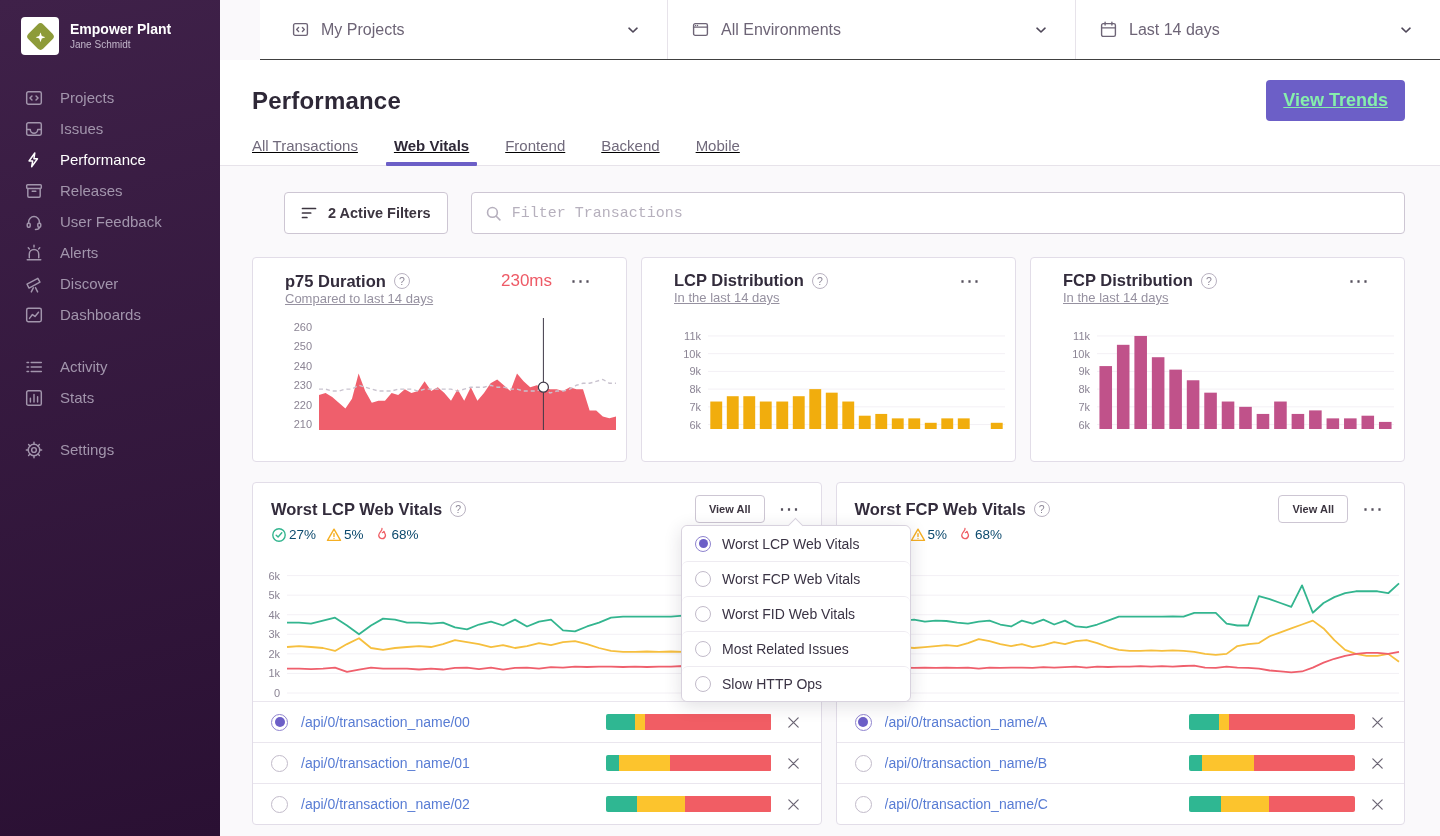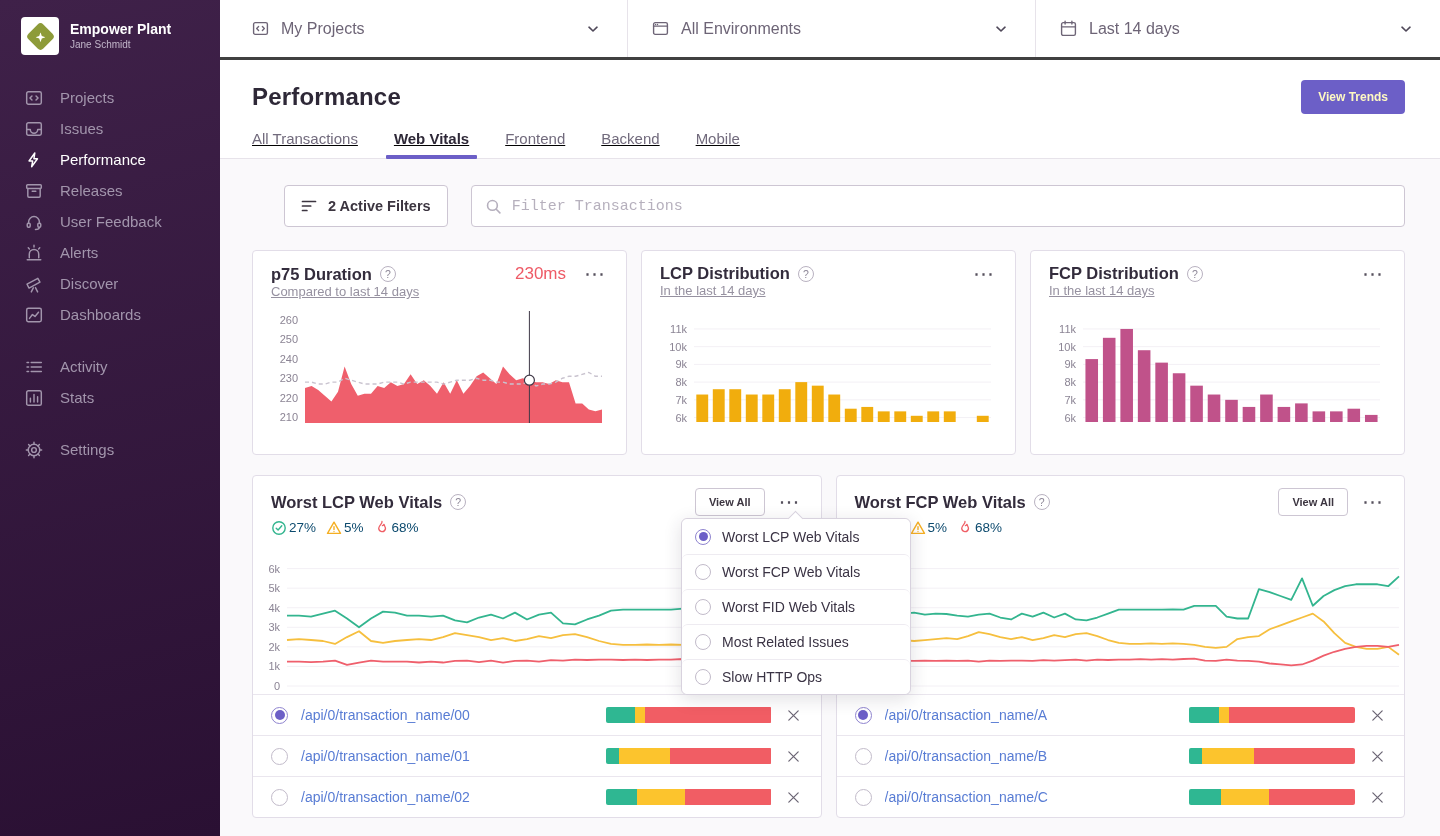--- a/index.html
+++ b/index.html
@@ -15,46 +15,46 @@
   .org-name { font-size:14px; font-weight:bold; color:#fff; line-height:1.25; }
   .org-user { font-size:10px; color:#c0b4c8; line-height:1.3; }
   .nav { margin-top:27px; }
   .nav-item { display:flex; align-items:center; gap:17px; padding:6.5px 0 6.5px 25px; font-size:15px; cursor:pointer; }
   .nav-item svg { flex:0 0 18px; }
   .nav-item.active { color:#fff; }
   .nav-gap { height:21px; }
 
   
   .main { flex:1; display:flex; flex-direction:column; min-width:0; }
-  .topbar { height:60px; background:#fff; border-bottom:3px solid #404040; display:flex; align-items:stretch; flex:0 0 60px; }
+  .topbar { height:60px; background:#fff; border-bottom:1px solid #404040; display:flex; align-items:stretch; flex:0 0 60px;margin-left:40px; }
   .tb-seg { display:flex; align-items:center; justify-content:space-between; padding:0 26px 0 24px; border-right:1px solid #e7e3ea; width:408px; color:#6d6476; font-size:16px; cursor:pointer; }
   .tb-seg:first-child { padding-left:32px; }
   .tb-seg:last-child { border-right:none; flex:1; }
   .tb-left { display:flex; align-items:center; gap:12px; }
 
   .page-head { background:#fff; border-bottom:1px solid #e7e3ea; padding:20px 35px 0 32px; flex:0 0 auto; }
   .ph-row { display:flex; align-items:center; justify-content:space-between; }
   .page-title { font-size:24px; font-weight:bold; color:#2e2837; letter-spacing:.2px; }
-  .btn-primary { background:#6c5fc7; color:#fef9c3; border:none; border-radius:4px; font-size:12px; font-weight:bold; padding:10px 17px; font-family:inherit; cursor:pointer; }
+  .btn-primary { background:#6c5fc7; color:#86efac; border:none; border-radius:4px; font-size:18px; font-weight:bold; padding:10px 17px; font-family:inherit; cursor:pointer;text-decoration:underline; }
   .tabs { display:flex; gap:36px; margin-top:16px;text-decoration:underline; }
   .tab { font-size:15px; color:#716a7c; padding-bottom:11px; position:relative; cursor:pointer; }
   .tab.active { color:#2e2837; font-weight:bold; }
   .tab.active::after { content:''; position:absolute; left:-8px; right:-8px; bottom:-1px; height:4px; background:#6c5fc7; border-radius:1px; }
 
   .content { flex:1; padding:26px 35px 0 32px; position:relative; }
 
   .filter-row { display:flex; gap:23px; margin-bottom:23px;padding-left:32px; }
   .filter-btn { display:flex; align-items:center; gap:11px; height:42px; background:#fff; border:1px solid #cdc6d3; border-radius:4px; padding:0 16px; font-size:14.5px; font-weight:bold; color:#3c3540; cursor:pointer; }
   .search-box { flex:1; display:flex; align-items:center; gap:10px; height:42px; background:#fff; border:1px solid #cdc6d3; border-radius:4px; padding:0 13px; }
   .search-box input { border:none; outline:none; flex:1; font-size:15px; color:#a16207; font-family:Liberation Mono, monospace; background:transparent; }
   .search-box input::placeholder { color:#b6b0bd; }
 
   .cards-row1 { display:flex; gap:14px; margin-bottom:20px; }
   .card { background:#fff; border:1px solid #e2dde8; border-radius:4px; flex:1; min-width:0; }
-  .card-sm { height:205px; padding:13px 18px 0; }
+  .card-sm { height:205px; padding:13px 32px 0; }
   .card-head { display:flex; align-items:center; gap:8px; }
   .card-title { font-size:16.5px; font-weight:bold; color:#332c3c; }
   .spacer { flex:1; }
   .kpi-value { font-size:17px; color:#ee5a66; margin-right:8px; }
   .q-icon { width:16px; height:16px; border:1px solid #b9b2c1; border-radius:50%; color:#8d8797; font-size:10.5px; display:inline-flex; align-items:center; justify-content:center; cursor:pointer; flex:0 0 16px; }
   .dots { font-size:21px; color:#55505c; line-height:10px; cursor:pointer; letter-spacing:1px; padding:0 2px; }
   .card-sub { font-size:13px; color:#9691a0; margin-top:0;text-decoration:underline; }
   .chart-sm { width:100%; height:124px; margin-top:8px; }
 
   .cards-row2 { display:flex; gap:14px; align-items:flex-start; }

